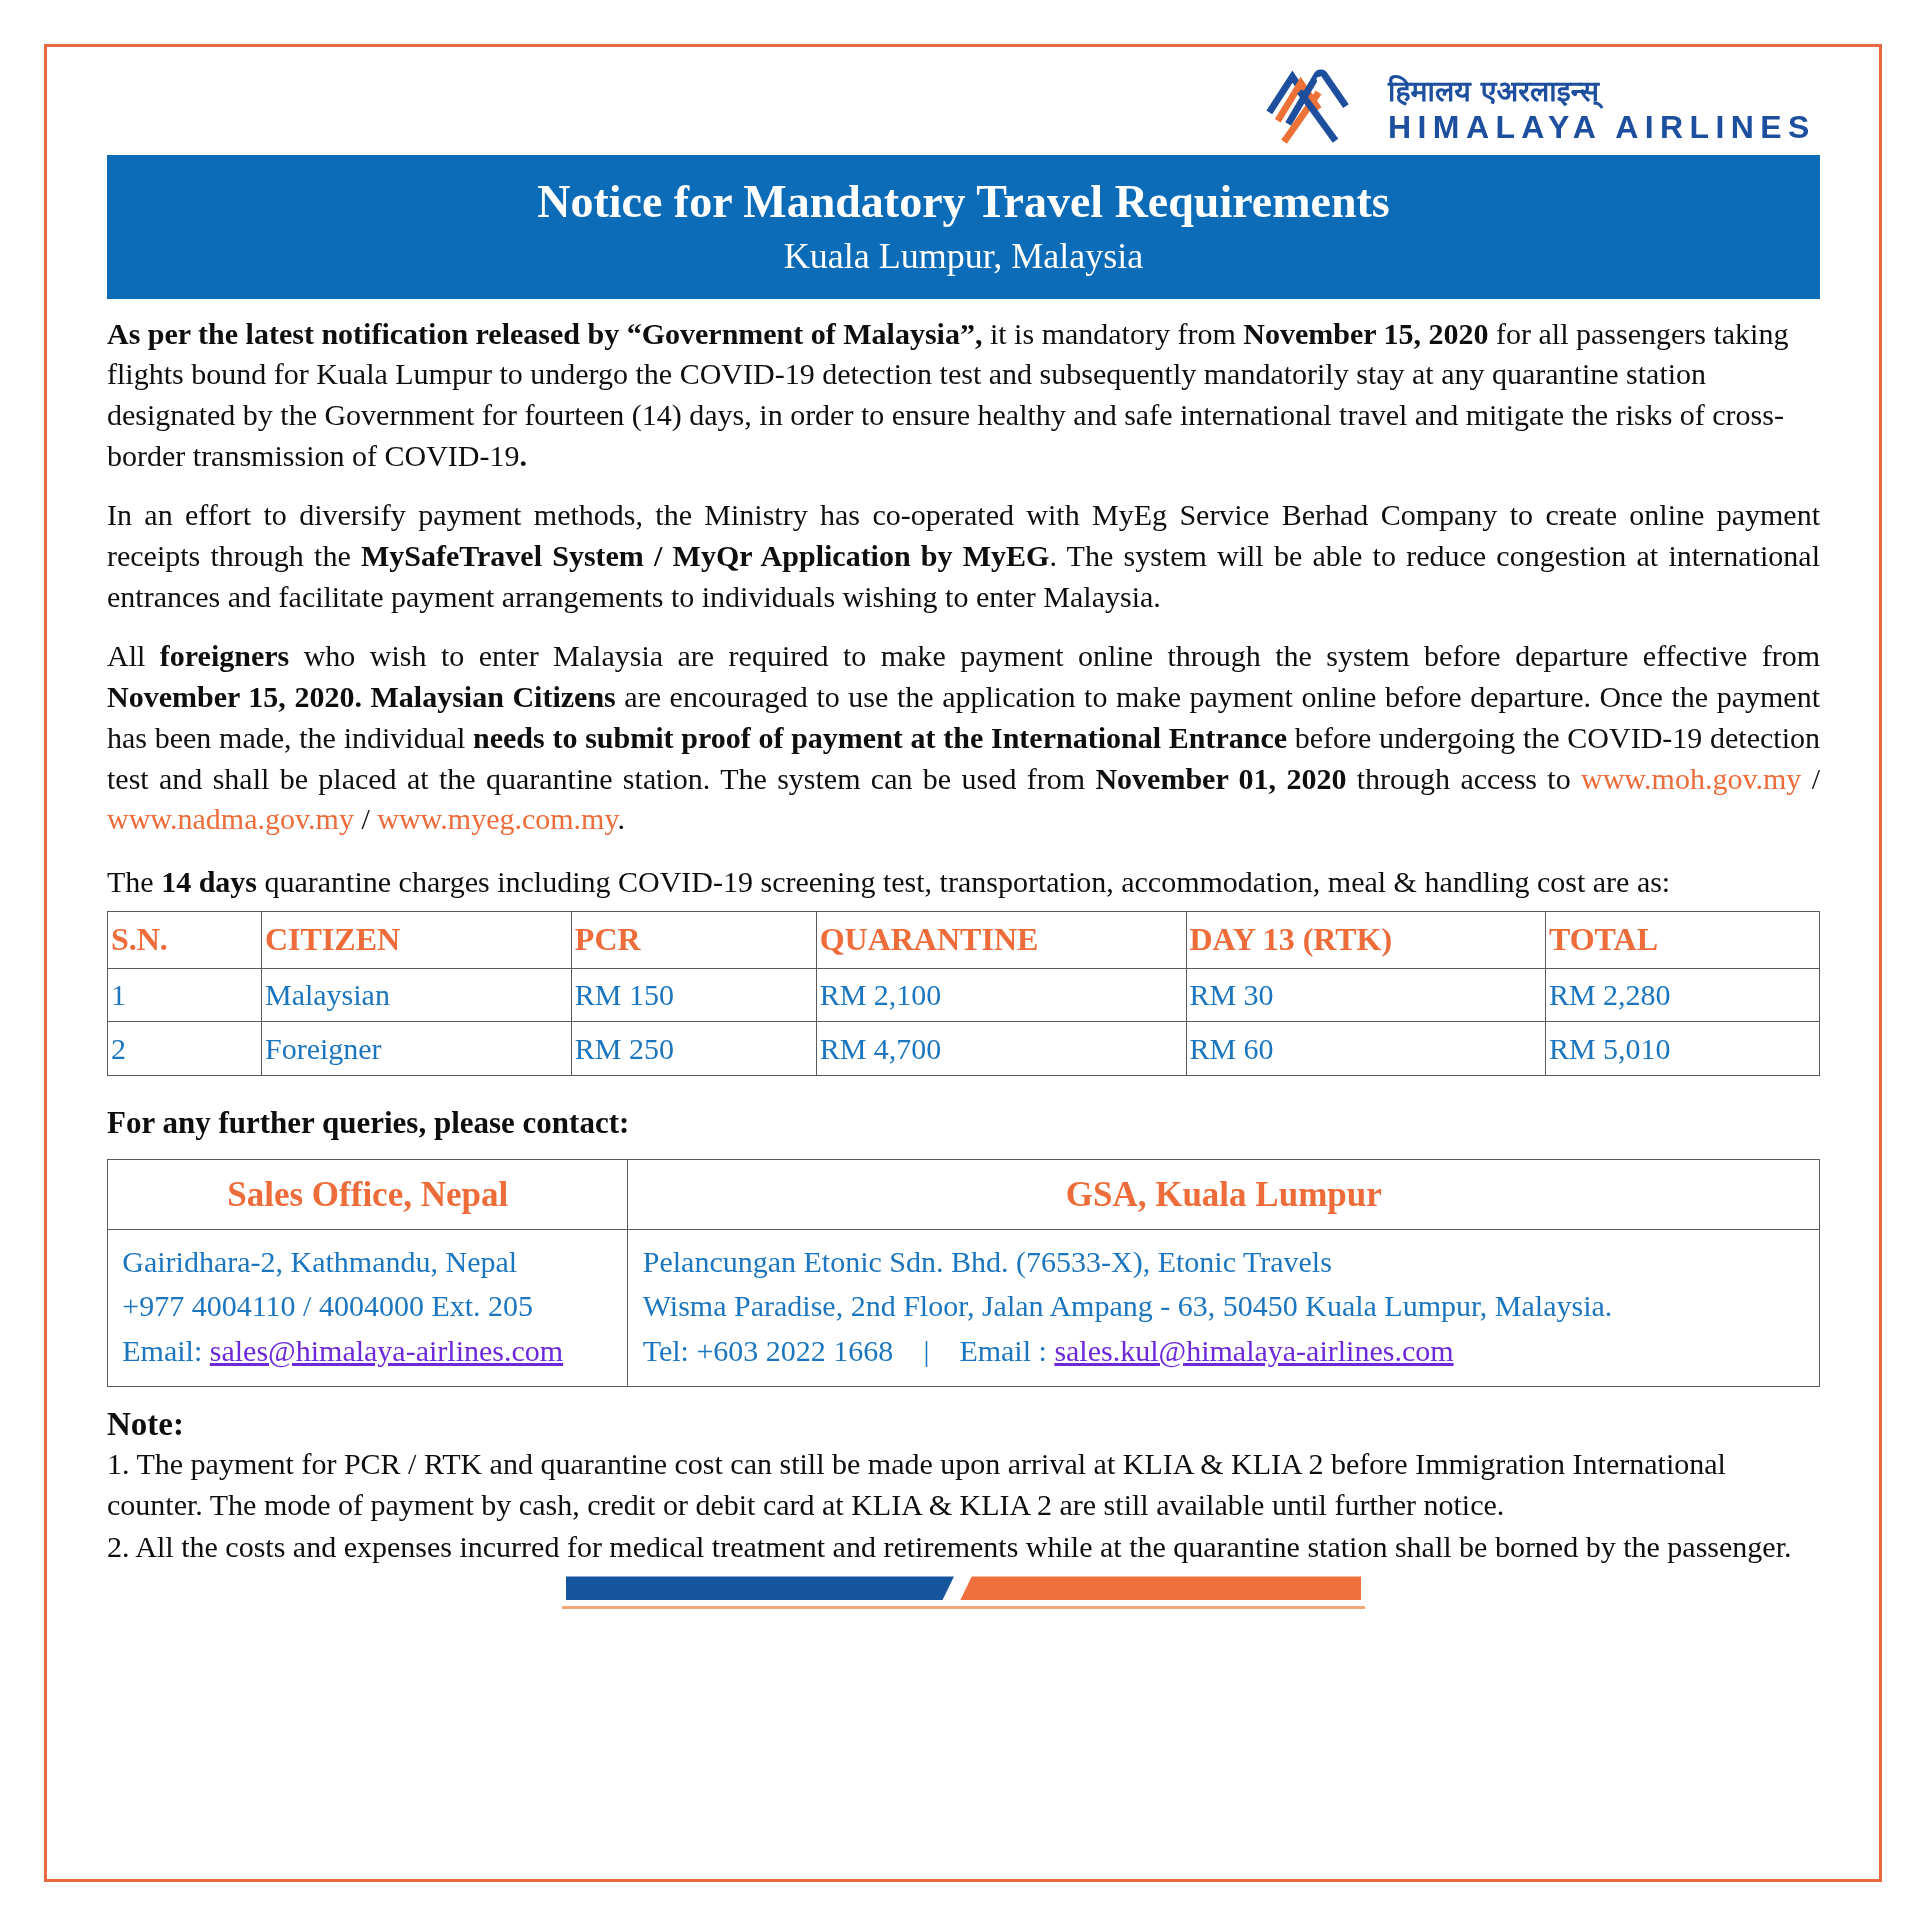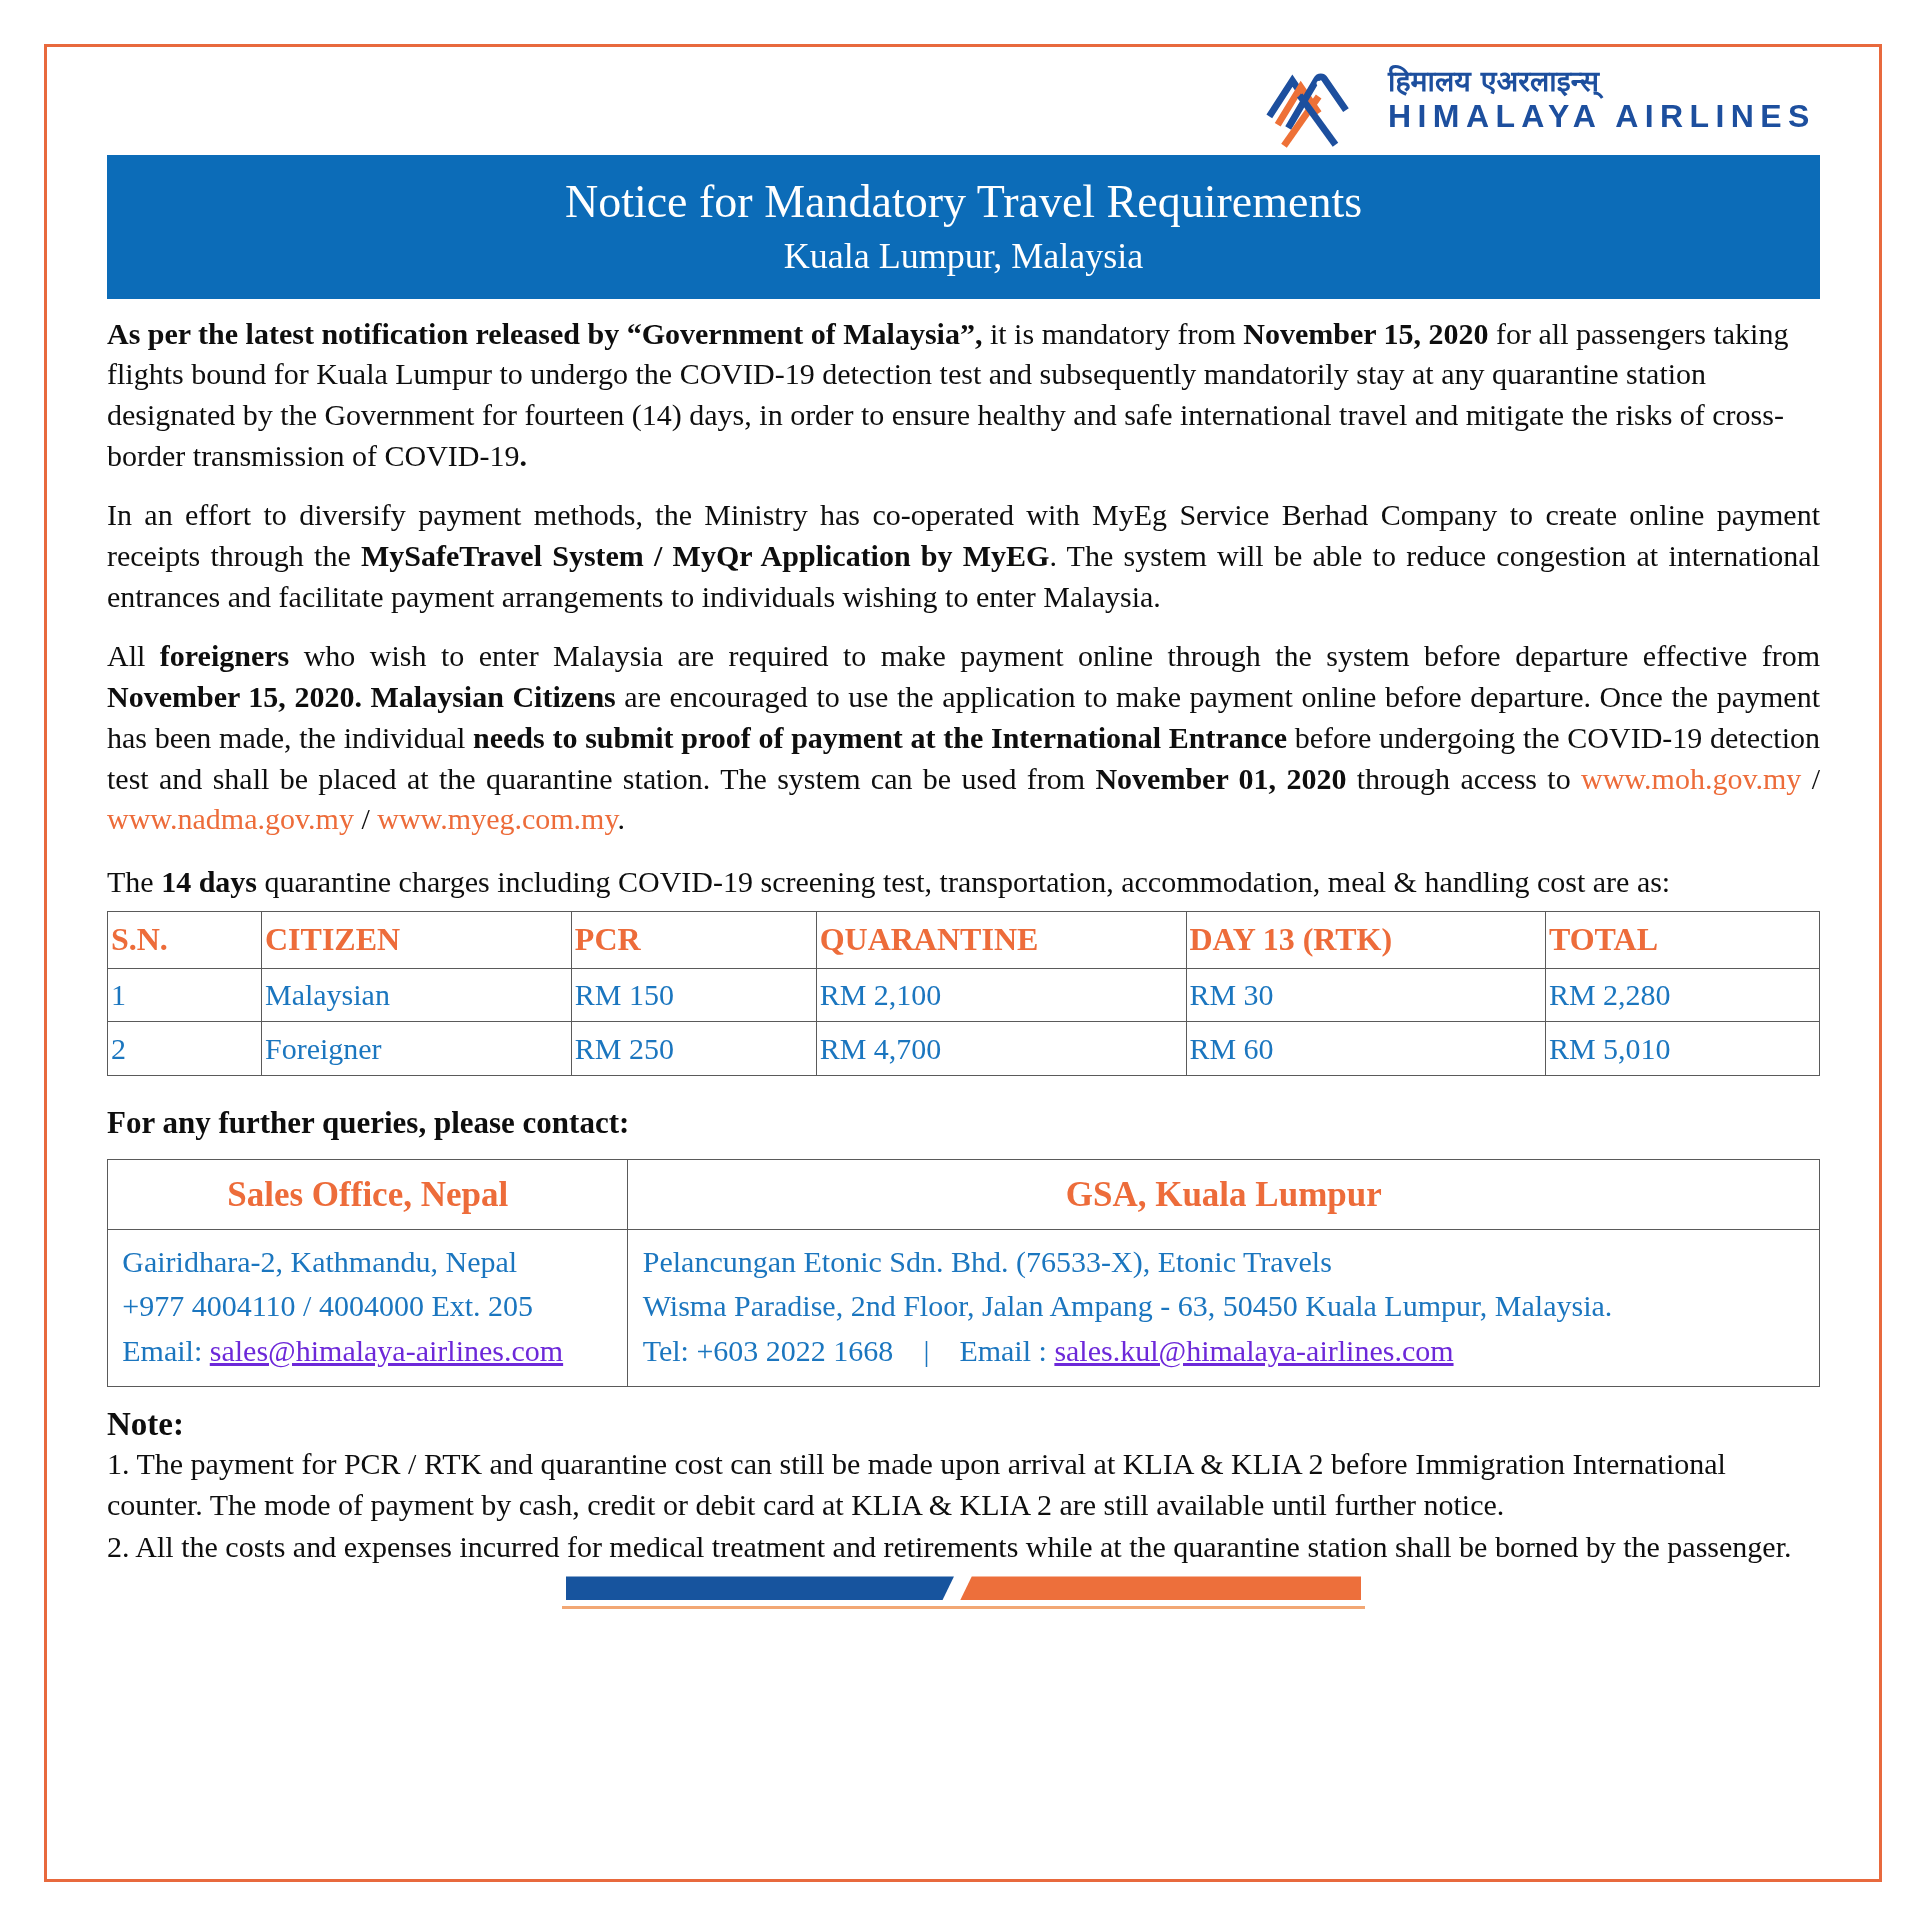--- a/index.html
+++ b/index.html
@@ -16,21 +16,21 @@
     left:44px;top:44px;right:44px;bottom:44px;
     border:3.6px solid #E8693D;
     pointer-events:none;
   }
   .content{
     position:absolute;
     left:107px;right:106px;top:66px;
   }
   
   .logo-row{
-    display:flex;justify-content:flex-end;align-items:flex-start;
+    display:flex;justify-content:flex-end;align-items:flex-end;
     height:80px;gap:18.5px;padding-right:4.3px;
   }
   .logo-mark{width:120px;height:84px;flex:0 0 auto;}
   .logo-text{display:flex;flex-direction:column;align-items:flex-start;}
   .logo-devanagari{
     font-family:"DejaVu Sans", sans-serif;
     font-weight:700;font-size:28.5px;line-height:1.1;color:#1D4F9E;
   }
   .logo-wordmark{
     font-family:"Liberation Sans", sans-serif;
@@ -38,21 +38,21 @@
     color:#1D4F9E;white-space:nowrap;
   }
   
   .banner{
     margin-top:8.6px;
     background:#0C6CB8;
     text-align:center;
     color:#ffffff;
     padding:17px 7.1px 20px 7.1px;
   }
-  .banner-title{font-size:46px;font-weight:400;line-height:1.3;}
+  .banner-title{font-size:46px;font-weight:700;line-height:1.3;}
   .banner-subtitle{font-size:36px;font-weight:400;line-height:1.25;margin-top:2.9px;}
   
   .para{font-size:30px;line-height:1.36;margin:0;}
   .p1{margin-top:14.3px;text-align:left;}
   .p2{margin-top:18.5px;text-align:justify;}
   .p3{margin-top:18.5px;text-align:justify;}
   .p4{margin-top:21.4px;text-align:justify;}
   .b{font-weight:700;}
   .lnk{color:#ED6C3A;font-weight:400;text-decoration:none;}
   

